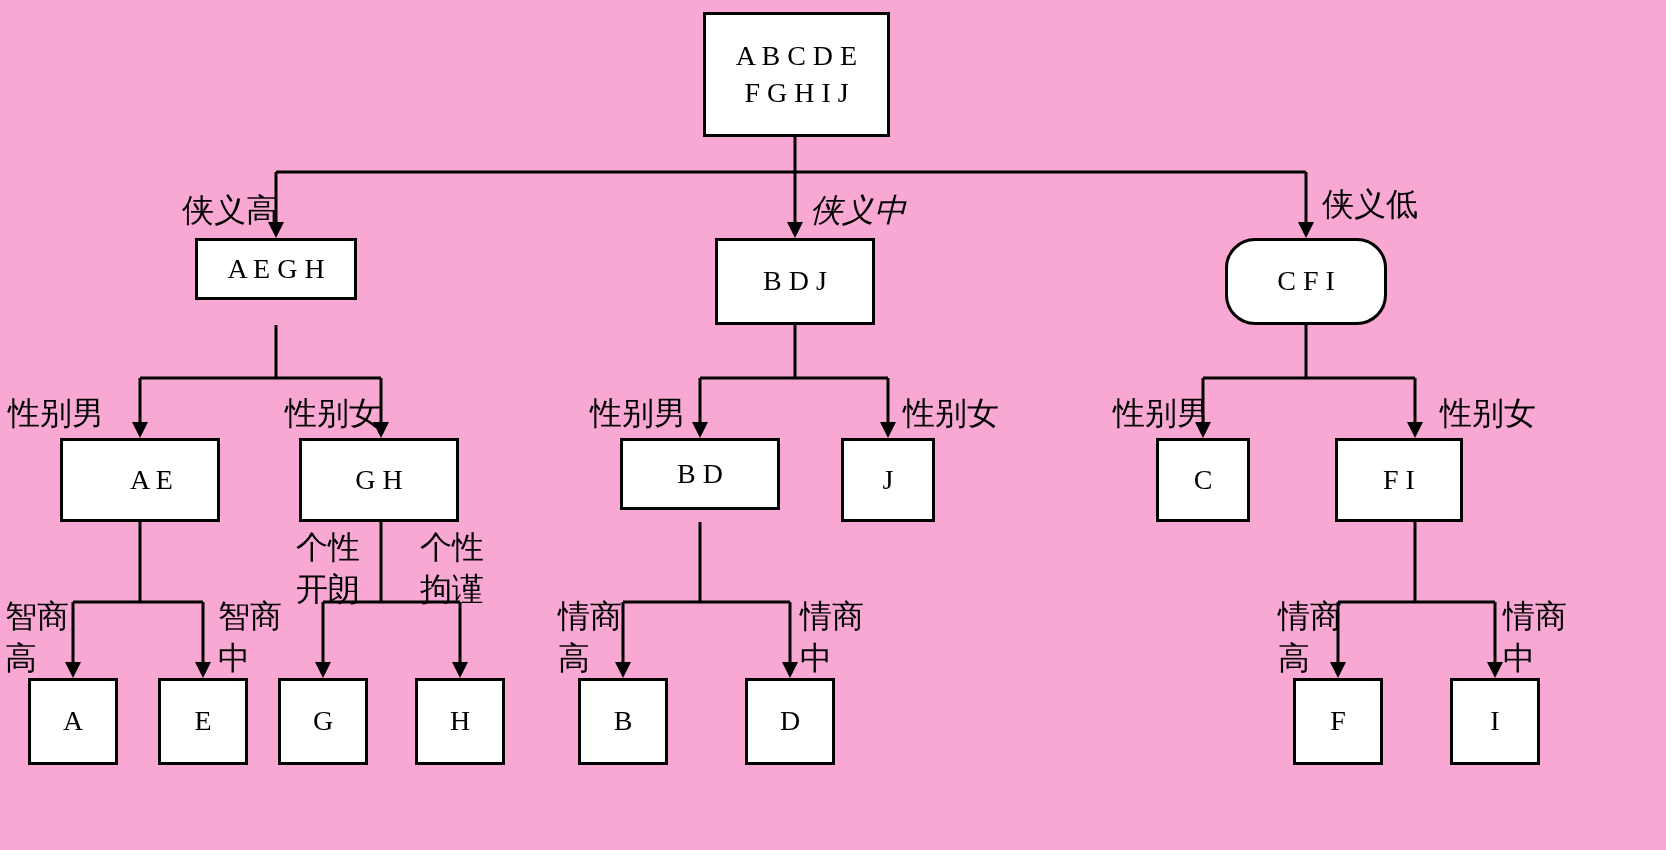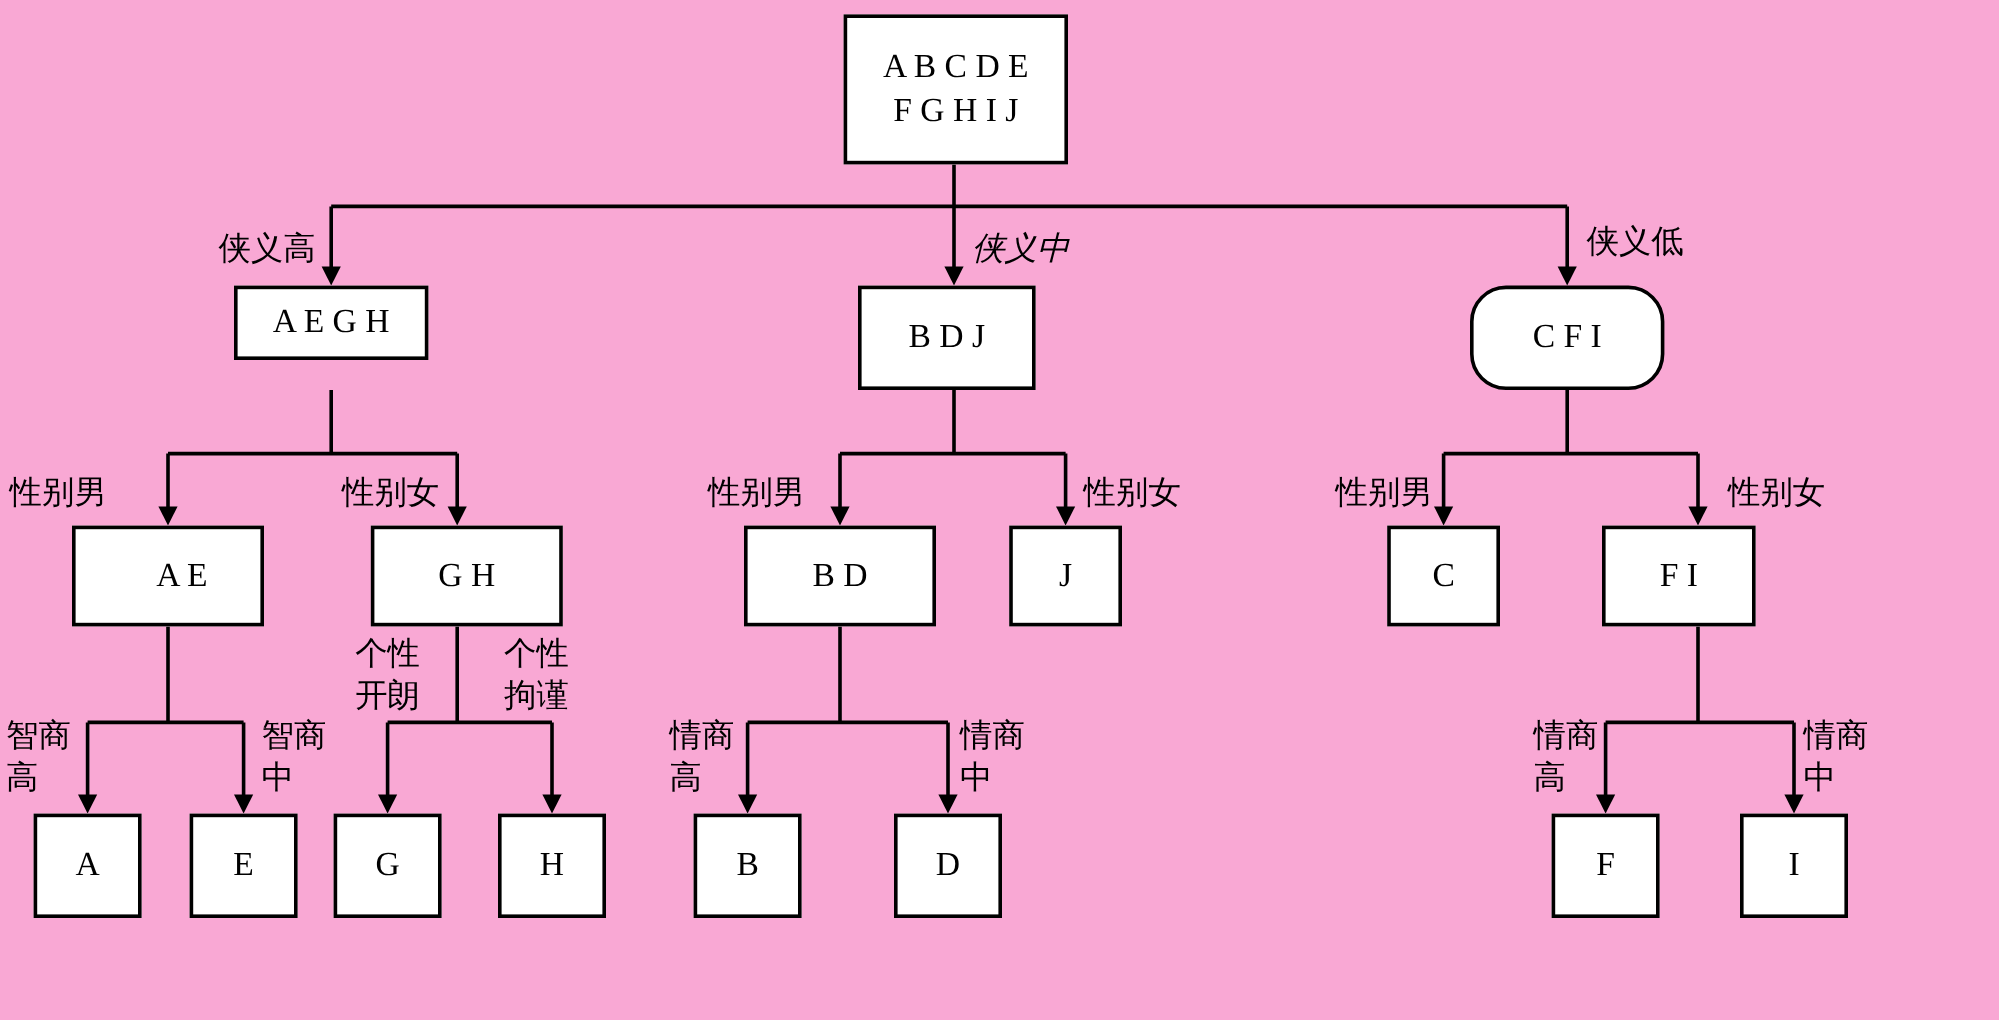--- a/index.html
+++ b/index.html
@@ -30,21 +30,21 @@
     flex-direction: column;
     align-items: center;
     justify-content: center;
     font-size: 28px;
     line-height: 1.3;
     text-align: center;
     white-space: pre;
   }
   .branch-label {
     position: absolute;
-    font-size: 27px;
+    font-size: 32px;
     line-height: 1.3;
     white-space: pre-line;
     text-align: left;
   }
 </style>
 </head>
 <body>
 
 <div id="stage">
 
@@ -101,26 +101,26 @@
       <polygon points="1487,662 1503,662 1495,678"></polygon>
     </g>
   </svg>
 
   <div class="node" style="left:703px; top:12px; width:187px; height:125px;">
     <div>A B C D E</div>
     <div>F G H I J</div>
   </div>
 
   <div class="node" style="left:195px; top:238px; width:162px; height:62px;">A E G H</div>
-  <div class="node" style="left:715px; top:238px; width:148px; height:87px;">B D J</div>
+  <div class="node" style="left:715px; top:238px; width:160px; height:87px;">B D J</div>
   <div class="node" style="left:1225px; top:238px; width:162px; height:87px;border-radius:30px;">C F I</div>
 
   <div class="node" style="left:60px; top:438px; width:160px; height:84px;padding-left:23px;">A E</div>
-  <div class="node" style="left:309px; top:438px; width:160px; height:84px;">G H</div>
-  <div class="node" style="left:620px; top:438px; width:160px; height:84px;">B D</div>
+  <div class="node" style="left:299px; top:438px; width:160px; height:84px;">G H</div>
+  <div class="node" style="left:620px; top:438px; width:160px; height:72px;">B D</div>
   <div class="node" style="left:841px; top:438px; width:94px; height:84px;">J</div>
   <div class="node" style="left:1156px; top:438px; width:94px; height:84px;">C</div>
   <div class="node" style="left:1335px; top:438px; width:128px; height:84px;">F I</div>
 
   <div class="node" style="left:28px; top:678px; width:90px; height:87px;">A</div>
   <div class="node" style="left:158px; top:678px; width:90px; height:87px;">E</div>
   <div class="node" style="left:278px; top:678px; width:90px; height:87px;">G</div>
   <div class="node" style="left:415px; top:678px; width:90px; height:87px;">H</div>
   <div class="node" style="left:578px; top:678px; width:90px; height:87px;">B</div>
   <div class="node" style="left:745px; top:678px; width:90px; height:87px;">D</div>

